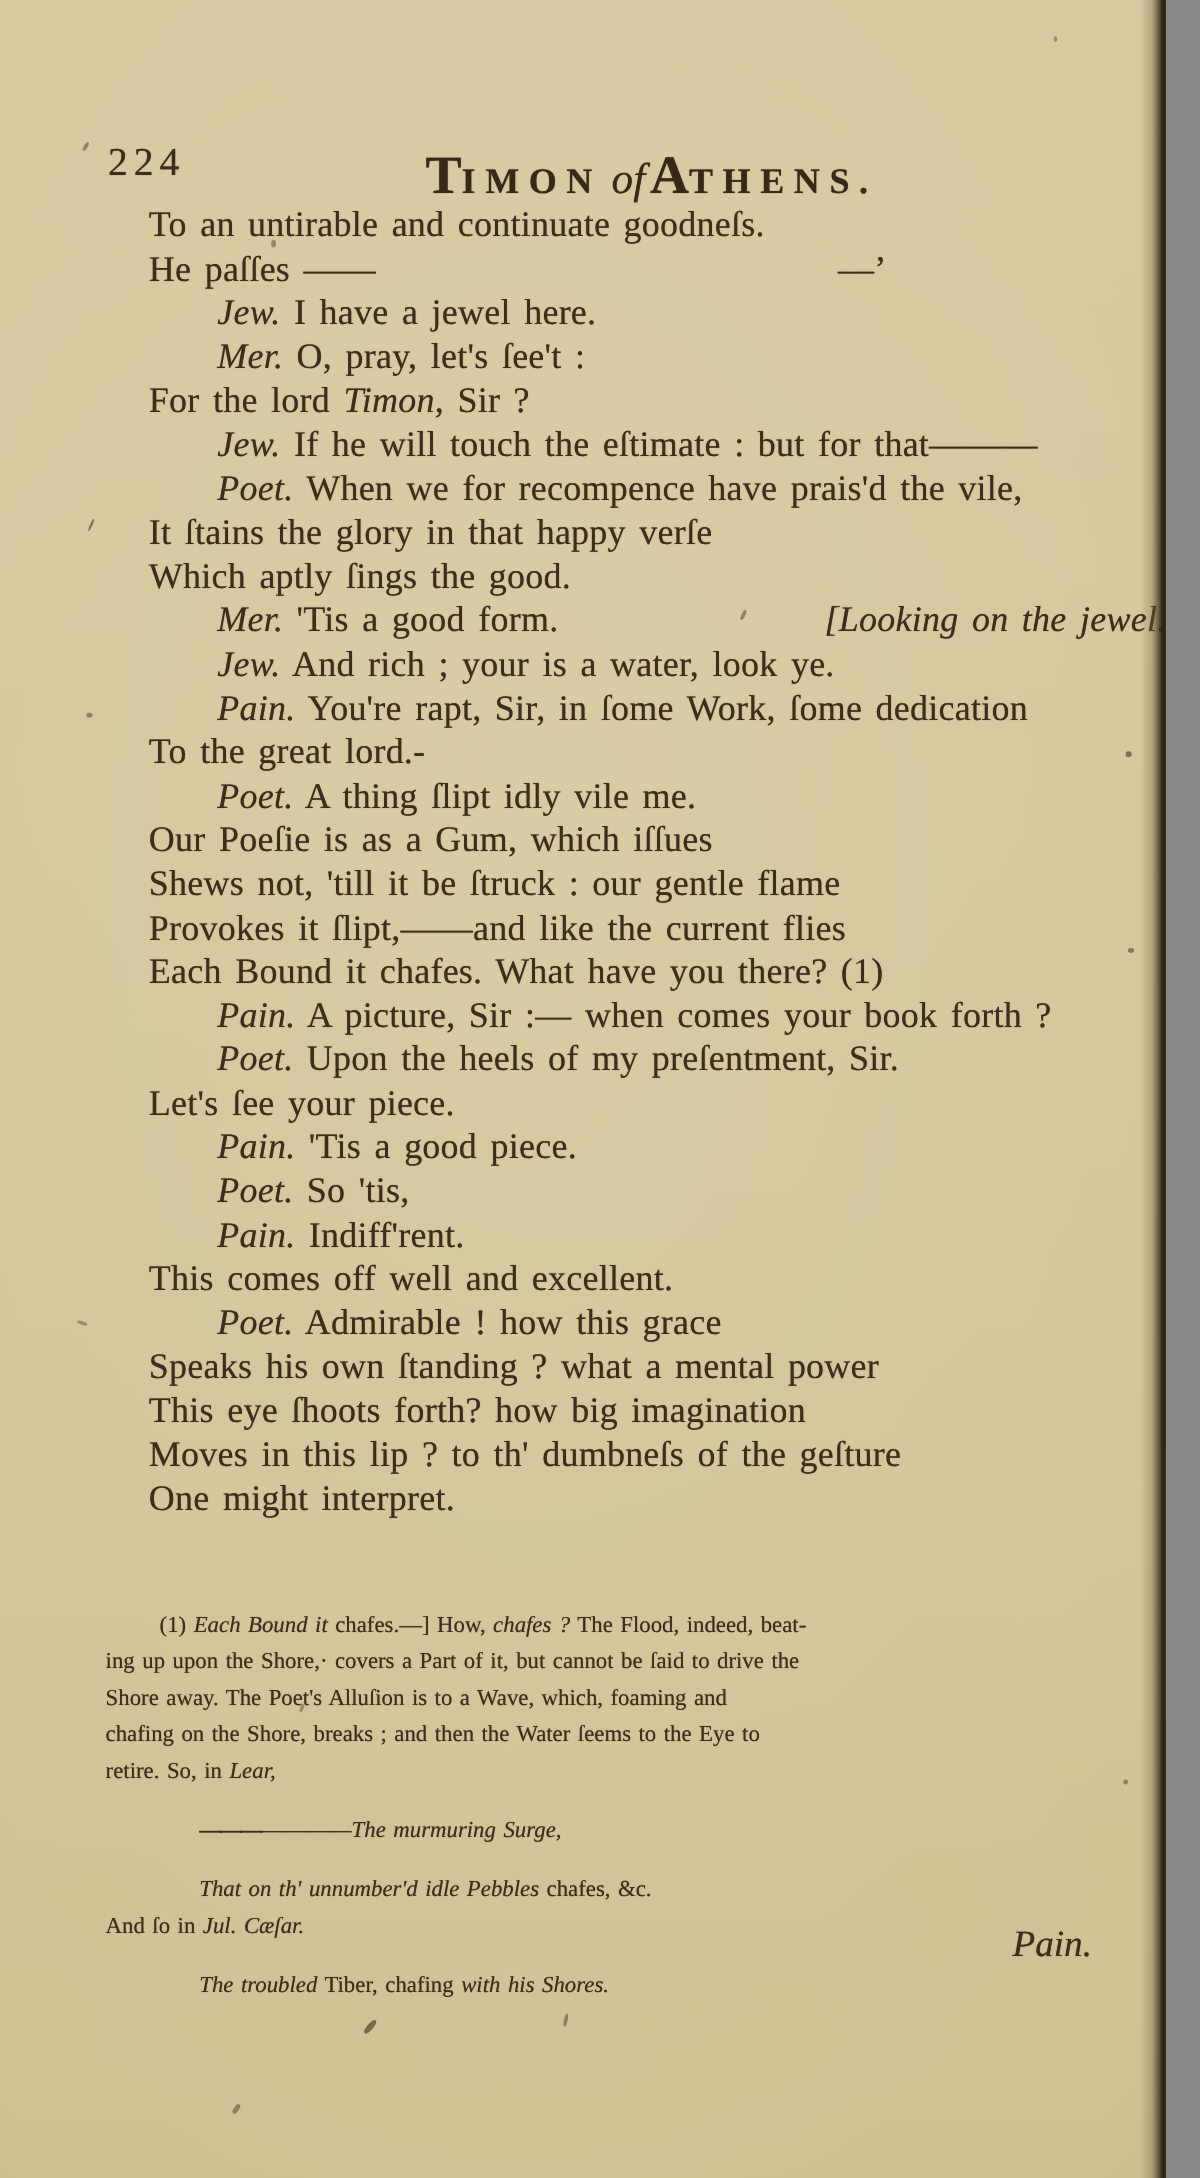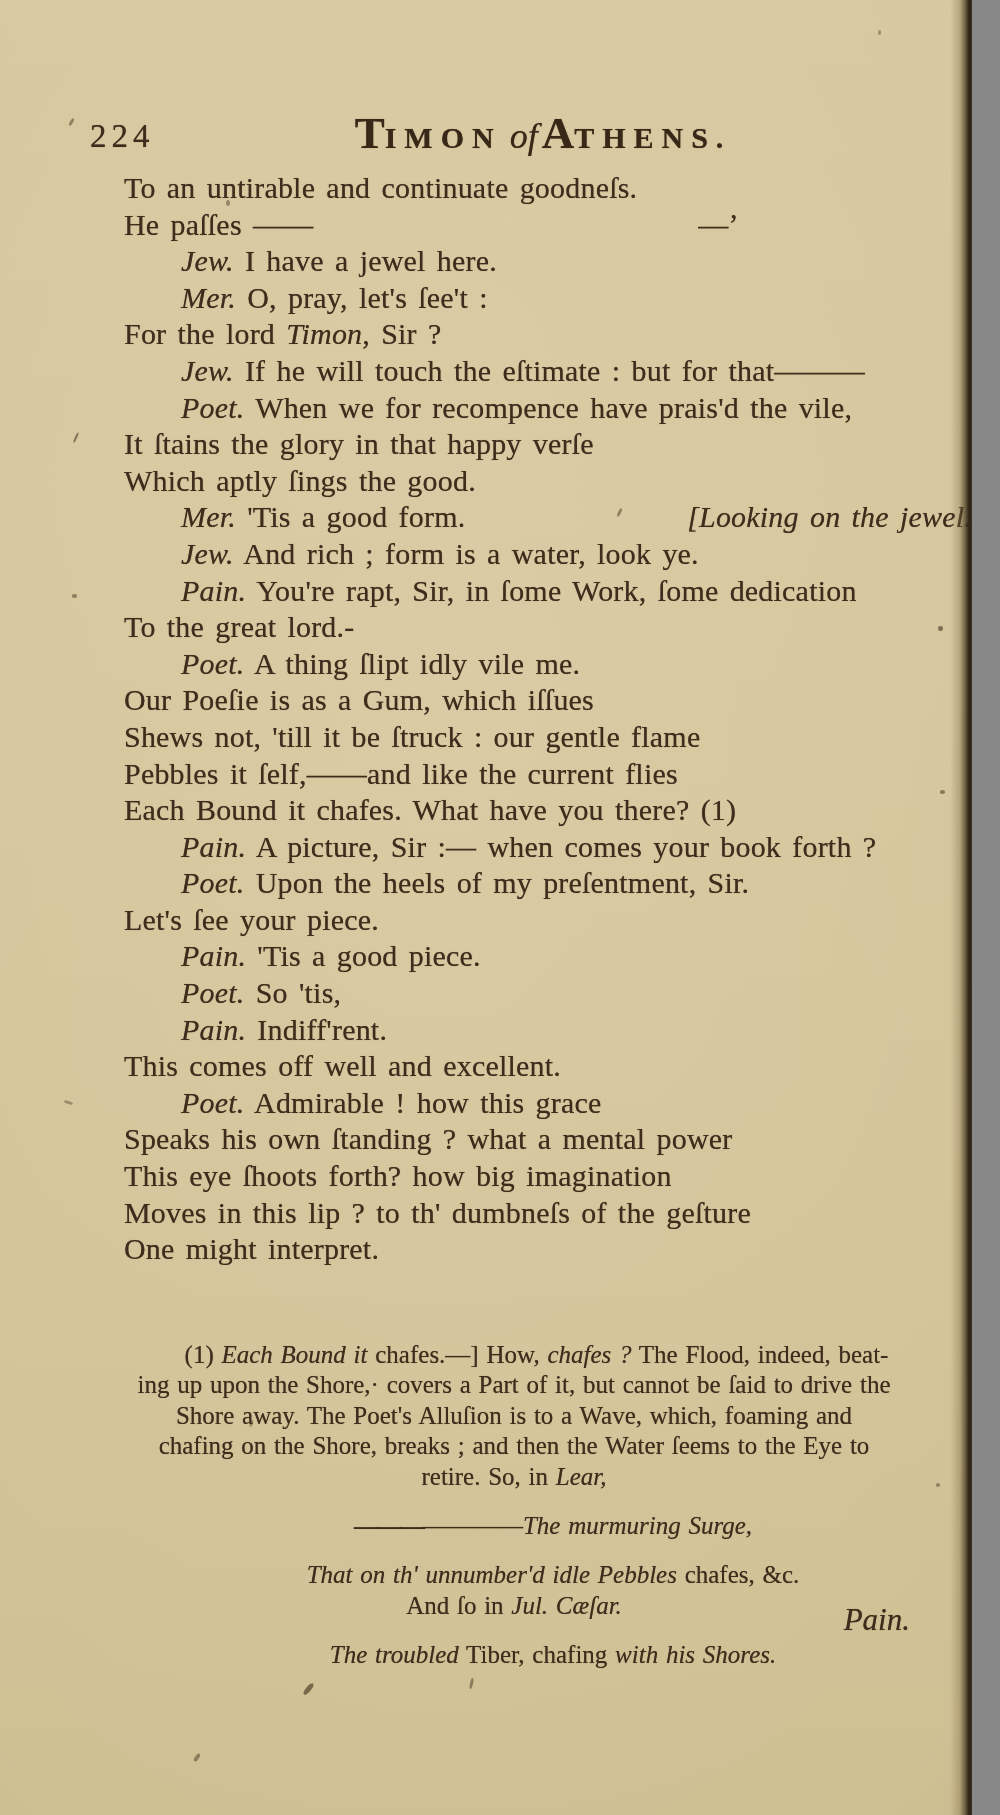--- a/index.html
+++ b/index.html
@@ -16,33 +16,33 @@
   .page::before {
     content:""; position:absolute; inset:0; pointer-events:none;
     background:radial-gradient(ellipse 120% 105% at 48% 46%, rgba(0,0,0,0) 62%, rgba(84,68,38,0.16) 92%, rgba(70,56,30,0.26) 100%);
   }
   .page-edge {
     position:absolute; top:0; right:0; width:22px; height:100%;
     background:linear-gradient(90deg, rgba(62,48,26,0) 0%, rgba(120,100,62,0.35) 45%, rgba(72,58,34,0.75) 70%, #2b2315 86%, #3a2f1c 100%);
   }
   .header { position:absolute; left:88px; top:102px; width:850px; height:64px; }
   .pageno { position:absolute; left:2px; top:16px; font-size:33px; letter-spacing:5px; }
-  .running-title { position:absolute; left:60px; right:0; top:0; text-align:center; line-height:62px; white-space:nowrap; font-weight:bold; color:#382817; }
+  .running-title { position:absolute; left:60px; right:0; top:13px; text-align:center; line-height:62px; white-space:nowrap; font-weight:bold; color:#382817; }
   .tp-lg { font-size:45px; }
   .tp-sm { font-size:30px; letter-spacing:8px; }
   .tp-of { font-size:36px; font-style:italic; font-weight:normal; letter-spacing:0; margin:0 4px 0 8px; }
   .main {
     position:absolute; left:88px; top:170px; width:848px;
     font-size:30px; line-height:36.6px; word-spacing:3.5px; letter-spacing:0.2px;margin-left:36px;
   }
   .main .line { height:36.6px; white-space:nowrap; }
   .main .ind1 { padding-left:57px; }
   .footnote {
     position:absolute; left:88px; top:1340px; width:852px;
-    font-size:25px; line-height:30.4px; word-spacing:1.5px;text-align:center;
+    font-size:19px; line-height:30.4px; word-spacing:1.5px;
   }
   .footnote .line { height:30.4px; white-space:nowrap; }
   .footnote .ind1 { padding-left:45px; }
   .footnote .ind2 { padding-left:78px;margin-top:19px; }
   .it { font-style:italic; }
   .b  { font-weight:bold; letter-spacing:-2px; }
   .fr { float:right; }
   .line span { text-shadow:0 0 0.7px rgba(58,42,24,0.65); }
   .pageno, .running-title span, .catchword { text-shadow:0 0 0.8px rgba(52,38,22,0.7); }
   .catchword { position:absolute; right:62px; top:1602px; font-size:31px; font-style:italic; }
@@ -61,27 +61,27 @@
       <div class="line"><span>To an untirable and continuate goodneſs.</span></div>
       <div class="line"><span>He paſſes ——</span><span style="margin-left: 385px;">—ʼ</span></div>
       <div class="line ind1"><span class="it">Jew.</span><span> I have a jewel here.</span></div>
       <div class="line ind1"><span class="it">Mer.</span><span> O, pray, let's ſee't :</span></div>
       <div class="line"><span>For the lord </span><span class="it">Timon</span><span>, Sir ?</span></div>
       <div class="line ind1"><span class="it">Jew.</span><span> If he will touch the eſtimate :  but for that———</span></div>
       <div class="line ind1"><span class="it">Poet.</span><span> When we for recompence have prais'd the vile,</span></div>
       <div class="line"><span>It ſtains the glory in that happy verſe</span></div>
       <div class="line"><span>Which aptly ſings the good.</span></div>
       <div class="line ind1"><span class="it fr">[Looking on the jewel.</span><span class="it">Mer.</span><span> 'Tis a good form.</span></div>
-      <div class="line ind1"><span class="it">Jew.</span><span> And rich ; form is a water, look ye.</span></div>
+      <div class="line ind1"><span class="it">Jew.</span><span> And rich ; your is a water, look ye.</span></div>
       <div class="line ind1"><span class="it">Pain.</span><span> You're rapt, Sir, in ſome Work, ſome dedication</span></div>
       <div class="line"><span>To the great lord.-</span></div>
       <div class="line ind1"><span class="it">Poet.</span><span> A thing ſlipt idly vile me.</span></div>
       <div class="line"><span>Our Poeſie is as a Gum, which iſſues</span></div>
       <div class="line"><span>Shews not, 'till it be ſtruck :  our gentle flame</span></div>
-      <div class="line"><span>Pebbles it ſelf,——and like the current flies</span></div>
+      <div class="line"><span>Provokes it ſlipt,——and like the current flies</span></div>
       <div class="line"><span>Each Bound it chafes.  What have you there? (1)</span></div>
       <div class="line ind1"><span class="it">Pain.</span><span> A picture, Sir :— when comes your book forth ?</span></div>
       <div class="line ind1"><span class="it">Poet.</span><span> Upon the heels of my preſentment, Sir.</span></div>
       <div class="line"><span>Let's ſee your piece.</span></div>
       <div class="line ind1"><span class="it">Pain.</span><span> 'Tis a good piece.</span></div>
       <div class="line ind1"><span class="it">Poet.</span><span> So 'tis,</span></div>
       <div class="line ind1"><span class="it">Pain.</span><span> Indiff'rent.</span></div>
       <div class="line"><span>This comes off well and excellent.</span></div>
       <div class="line ind1"><span class="it">Poet.</span><span> Admirable !  how this grace</span></div>
       <div class="line"><span>Speaks his own ſtanding ?  what a mental power</span></div>

